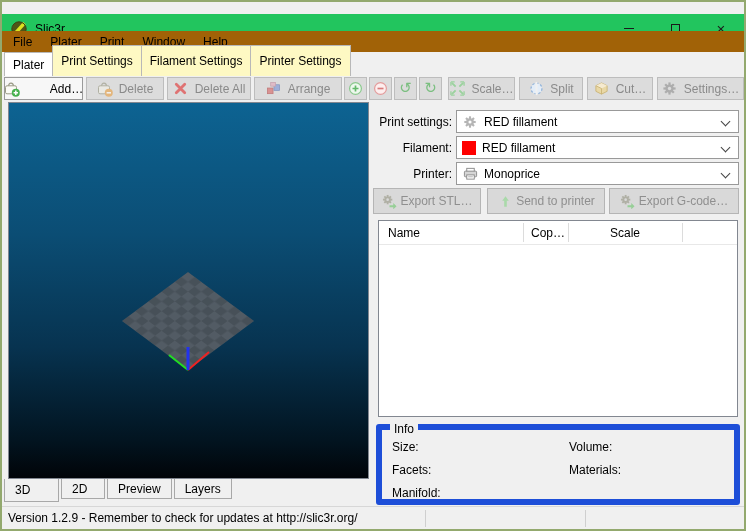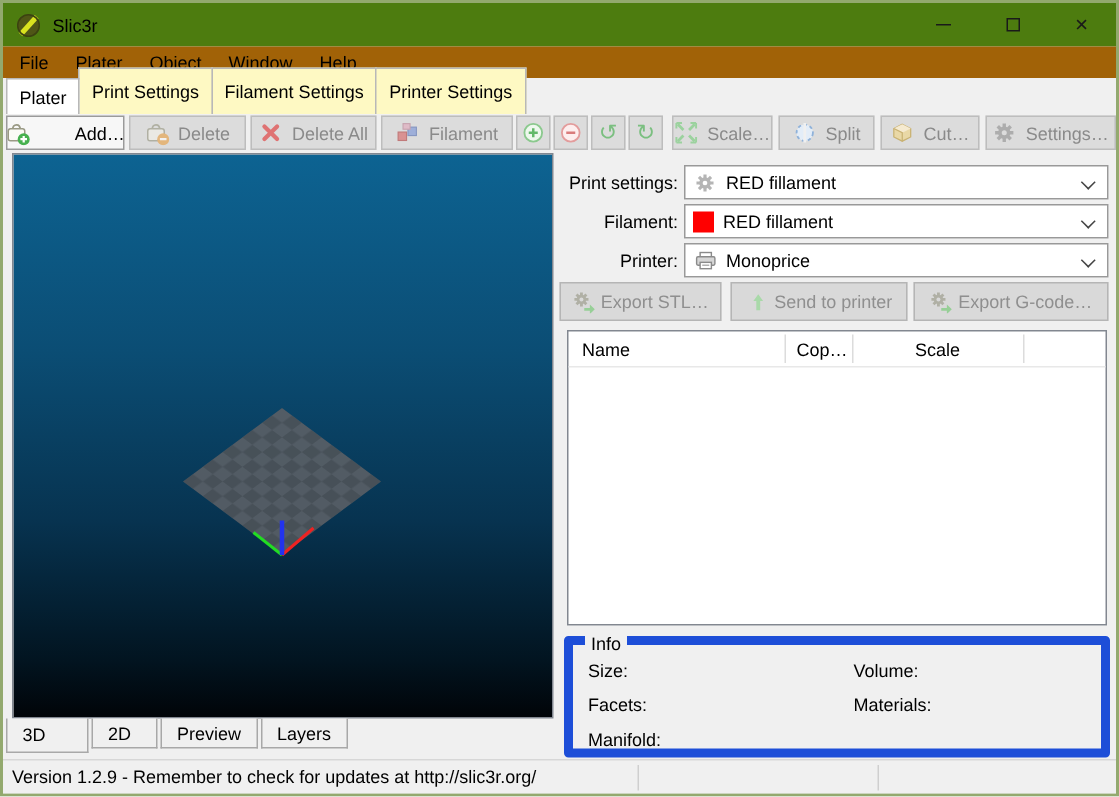--- a/index.html
+++ b/index.html
@@ -1,21 +1,21 @@
 <!DOCTYPE html>
 <html><head>
 <meta charset="utf-8">
 <style>
   * { box-sizing: border-box; margin: 0; padding: 0; }
   html,body { width:746px; height:531px; }
   body { font-family: "Liberation Sans", sans-serif; font-size: 12px; color:#000; }
   .window { position:relative; width:746px; height:531px; border:2px solid #93a96e; background:#f0f0f0; overflow:hidden; }
 
   
-  .titlebar { position:absolute; left:0; top:0; width:742px; height:29px; background:#4d7c0f; display:flex; align-items:center; }
+  .titlebar { position:absolute; left:0; top:12px; width:742px; height:29px; background:#22c55e; display:flex; align-items:center; }
   .titlebar .appicon { margin-left:9px; width:16px; height:16px; }
   .titlebar .title { margin-left:8px; font-size:12px; }
   .caption-btns { position:absolute; right:0; top:0; height:29px; display:flex; }
   .cap-btn { width:46px; height:29px; display:flex; align-items:center; justify-content:center; }
   .min-glyph { width:10px; height:1px; background:#1a1a1a; }
   .max-glyph { width:9px; height:9px; border:1px solid #1a1a1a; }
   .close-glyph { font-size:15px; color:#1a1a1a; line-height:1; font-weight:400; }
 
   
   .menubar { position:absolute; left:0; top:29px; width:742px; height:21px; background:#a16207; display:flex; align-items:center; padding-left:2px; }
@@ -90,21 +90,21 @@
         </div>
       <div class="cap-btn">
           <span class="close-glyph">×</span>
         </div>
     </div>
   </div>
 
   <div class="menubar">
     <span class="menu-item">File</span>
     <span class="menu-item">Plater</span>
-    <span class="menu-item">Object</span>
+    <span class="menu-item">Print</span>
     <span class="menu-item">Window</span>
     <span class="menu-item">Help</span>
   </div>
 
   <div class="tabrow">
     <span class="tab active">Plater</span>
     <span class="tab">Print Settings</span>
     <span class="tab">Filament Settings</span>
     <span class="tab">Printer Settings</span>
   </div>
@@ -141,21 +141,21 @@
       <span>Delete All</span>
     </div>
     <div class="tbtn" style="left:252px; width:88px;">
       <span class="ticon">
         <svg viewBox="0 0 16 16" width="15" height="15" opacity="0.75">
             <rect x="1.5" y="7.5" width="6" height="6" fill="#d87a7a" stroke="#b85a5a" stroke-width="0.8"></rect>
             <rect x="8.5" y="4" width="6" height="6" fill="#8aa0d8" stroke="#6a80b8" stroke-width="0.8"></rect>
             <rect x="5" y="1.5" width="5" height="4" fill="#e0b0c0" stroke="#c090a0" stroke-width="0.8"></rect>
           </svg>
       </span>
-      <span>Filament</span>
+      <span>Arrange</span>
     </div>
 
     <div class="tbtn" style="left:342px; width:23px;">
       <span class="ticon">
         <svg viewBox="0 0 16 16" width="15" height="15">
             <circle cx="8" cy="8" r="6.3" fill="#eef8ee" stroke="#8bc98e" stroke-width="1.3"></circle>
             <path d="M8 4.8 V11.2 M4.8 8 H11.2" stroke="#63b96a" stroke-width="1.8"></path>
           </svg>
       </span>
     </div>

